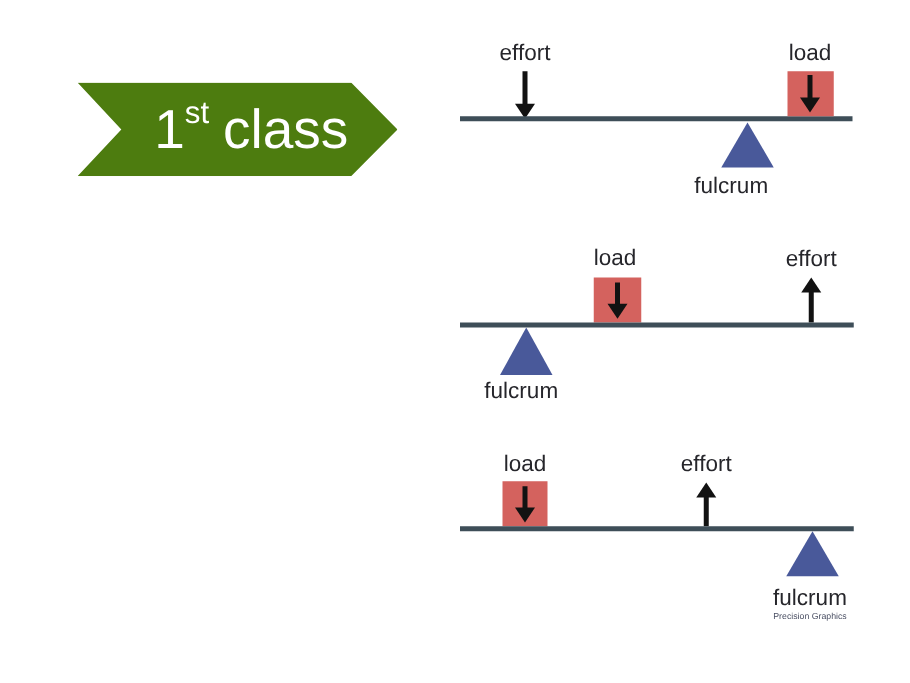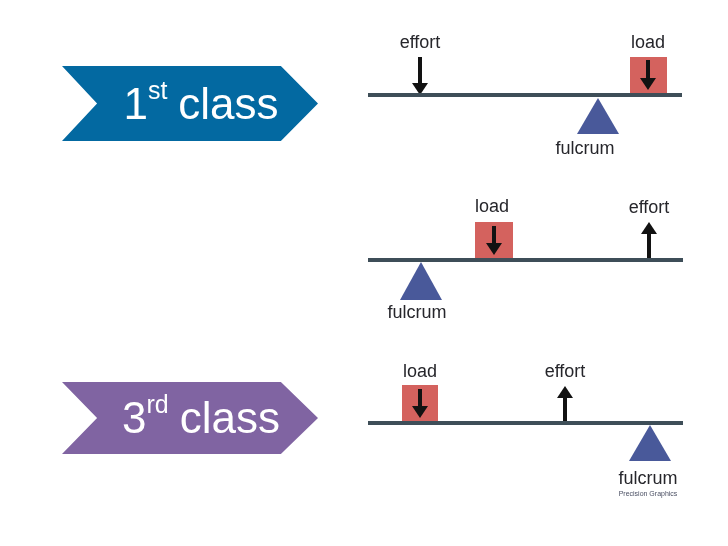--- a/index.html
+++ b/index.html
@@ -7,21 +7,21 @@
     position:relative; width:728px; height:546px; background:#ffffff;
     overflow:hidden; font-family:"Liberation Sans", sans-serif;
   }
   
   .banner {
     position:absolute; left:62px; width:256px; height:75px;
     display:flex; align-items:center; justify-content:center;
     color:#ffffff;
     clip-path:polygon(0 0, 85.5% 0, 100% 50%, 85.5% 100%, 0 100%, 13.7% 50%);
   }
-  .banner-1 { top:66px;  background:#0369a1; }
+  .banner-1 { top:66px;  background:#4d7c0f; }
   .banner-2 { top:223px; background:#9bbb59; }
   .banner-3 { top:382px; background:#8064a2; height:72px; }
   .banner .txt { padding-left:22px; font-size:44px; line-height:1; white-space:nowrap; }
   .banner sup { font-size:25px; line-height:0; position:relative; top:-4px; }
   .banner .word { margin-left:11px; }
 
   
   .grp { position:absolute; left:0; top:0; width:100%; height:100%; }
   .beam { position:absolute; height:4px; background:#3e4e58; }
   .dlabel {
@@ -51,23 +51,20 @@
     font-size:7px; color:#4a4f63; line-height:1;
   }
 </style>
 </head>
 <body>
 
 <div class="slide">
 
   <div class="banner banner-1">
     <span class="txt"><span>1</span><sup>st</sup><span class="word">class</span></span>
-  </div>
-  <div class="banner banner-3">
-    <span class="txt"><span>3</span><sup>rd</sup><span class="word">class</span></span>
   </div>
 
   <div class="grp">
     <div class="dlabel" style="left:380px; top:33px;">effort</div>
     <div class="arrow" style="left:412px; top:57px; width:16px; height:38px;">
       <div class="shaft" style="top:0; height:27px;"></div>
       <div class="head-down" style="top:26px;"></div>
     </div>
     <div class="beam" style="left:368px; top:93px; width:314px;"></div>
     <div class="dlabel" style="left:608px; top:33px;">load</div>

